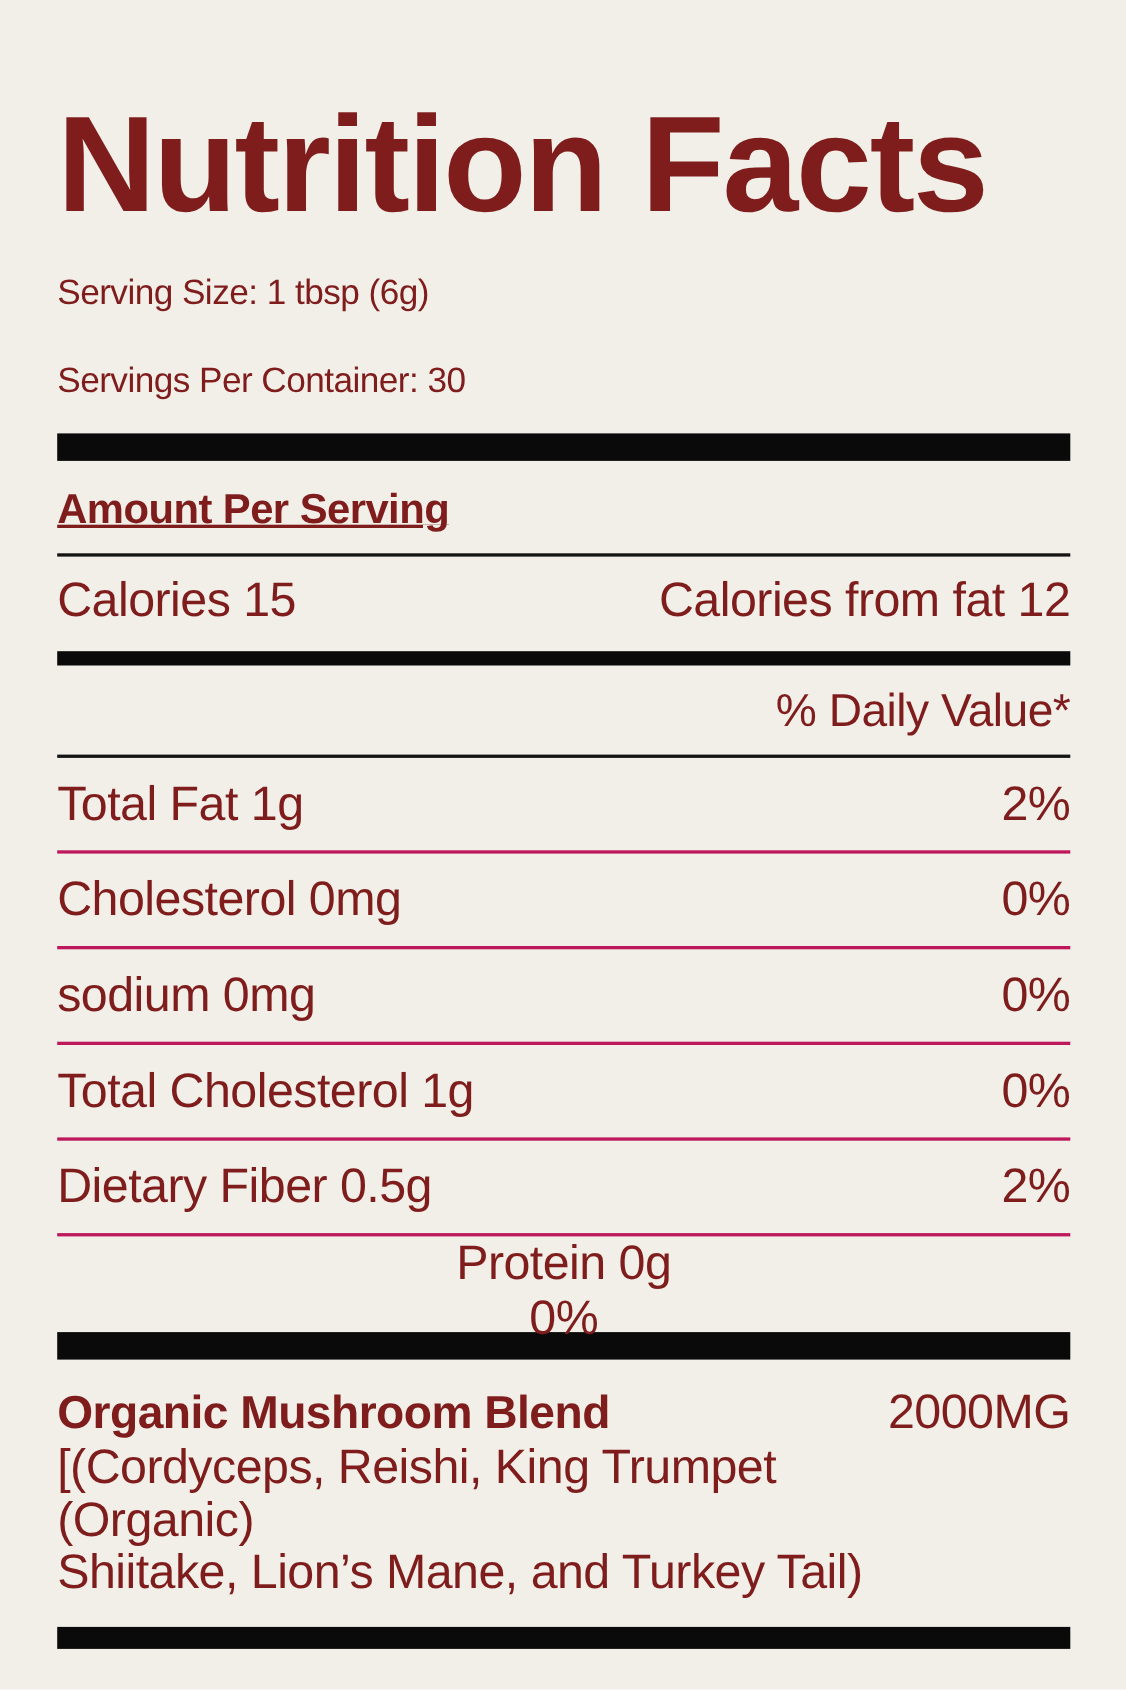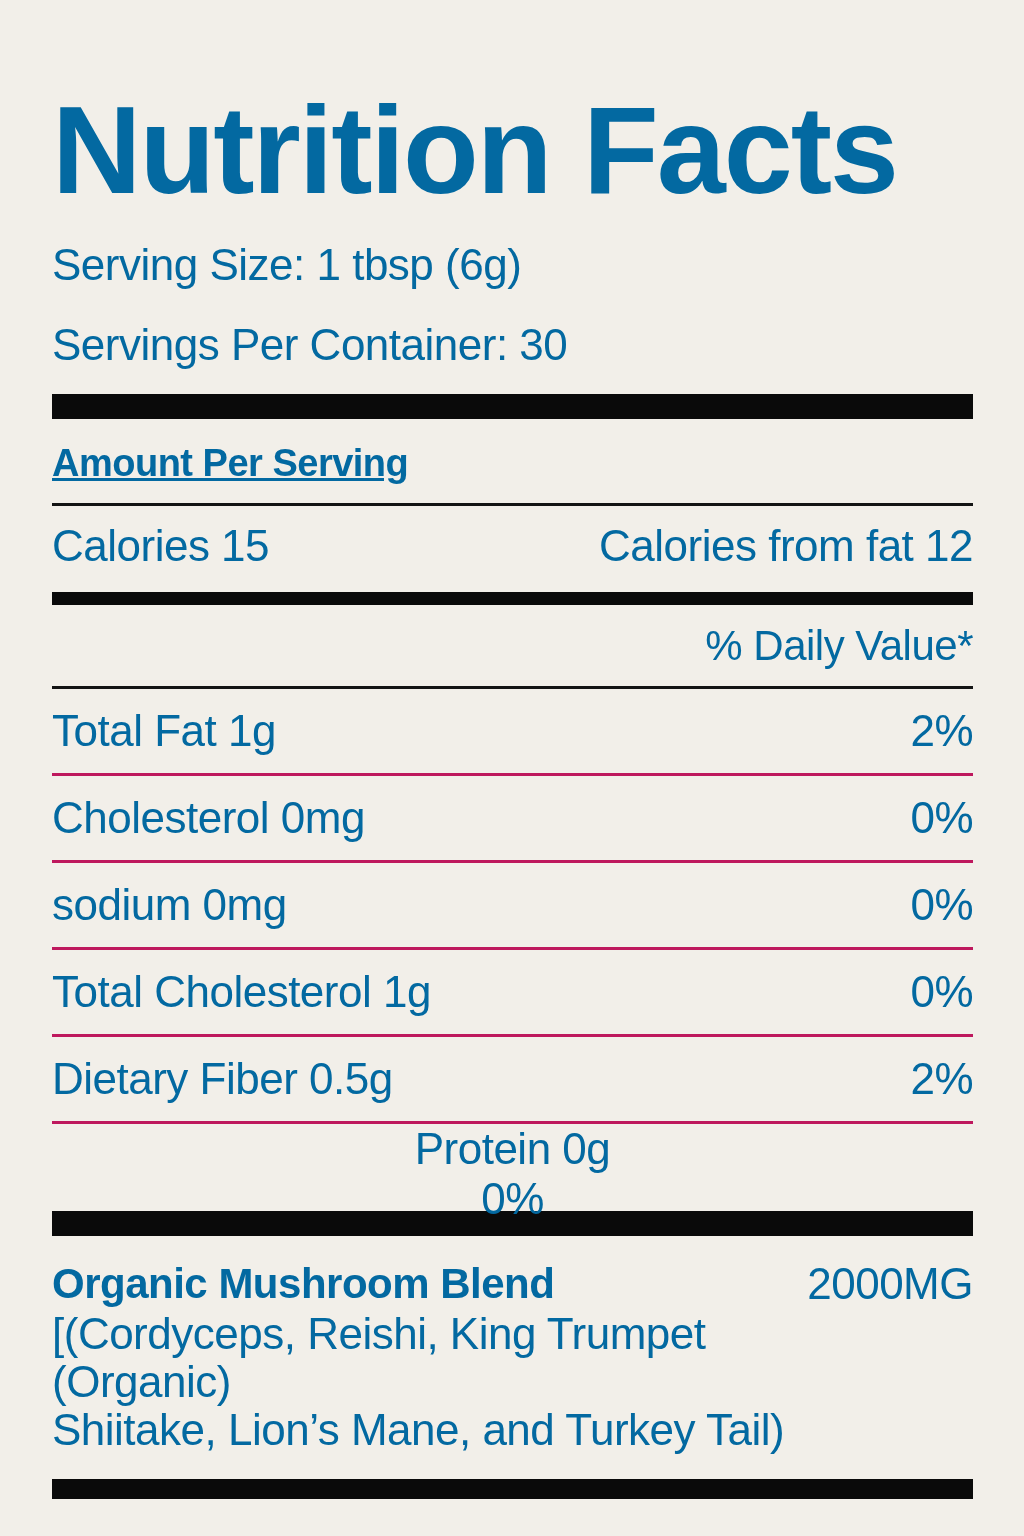--- a/index.html
+++ b/index.html
@@ -4,42 +4,42 @@
 <style>
   * { margin: 0; padding: 0; box-sizing: border-box; }
   html, body { width: 1024px; }
   body { font-family: "Liberation Sans", sans-serif; }
 
   .sheet {
     position: relative;
     width: 1024px;
     height: 1536px;
     background: #f2efe9;
-    color: #0369a1;
+    color: #7f1d1d;
     overflow: hidden;
   }
   .inner {
     position: absolute;
     left: 52px;
     top: 0;
     width: 921px;
   }
 
   .title {
     margin-top: 85px;
     font-size: 124px;
     font-weight: 700;
     line-height: 1.06;
     letter-spacing: -2px;
     white-space: nowrap;
   }
 
   .serving-block { margin-top: 10px; }
   .serving-line {
-    font-size: 44px;
+    font-size: 32px;
     line-height: 62px;
     letter-spacing: -0.5px;
     margin-top: 18px;
   }
 
   .bar {
     width: 100%;
     background: #0a0a0a;
   }
   .bar-thick { height: 25px; margin-top: 18px; }

